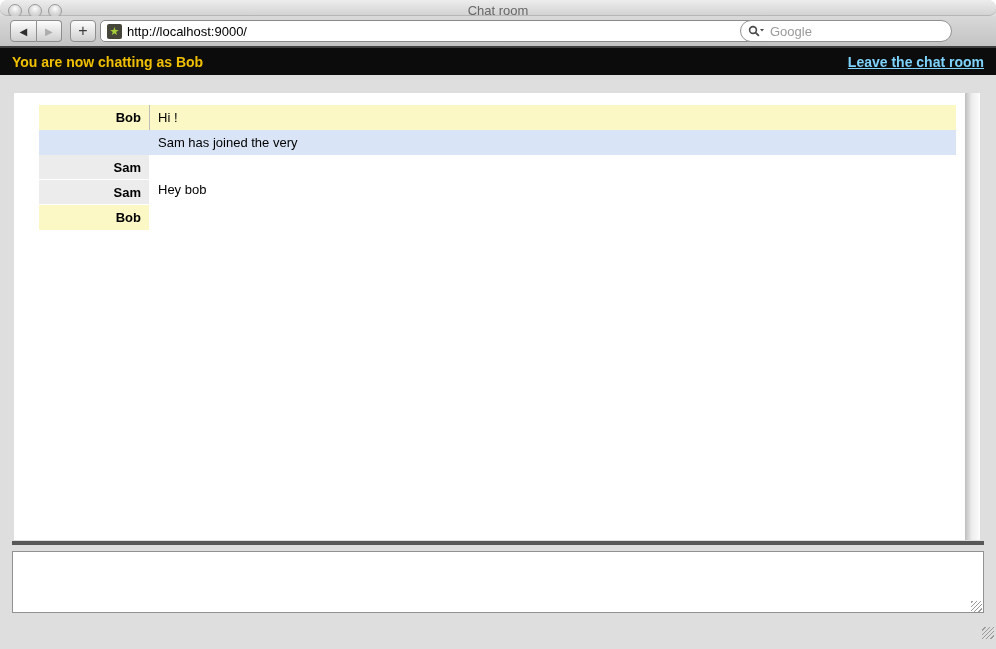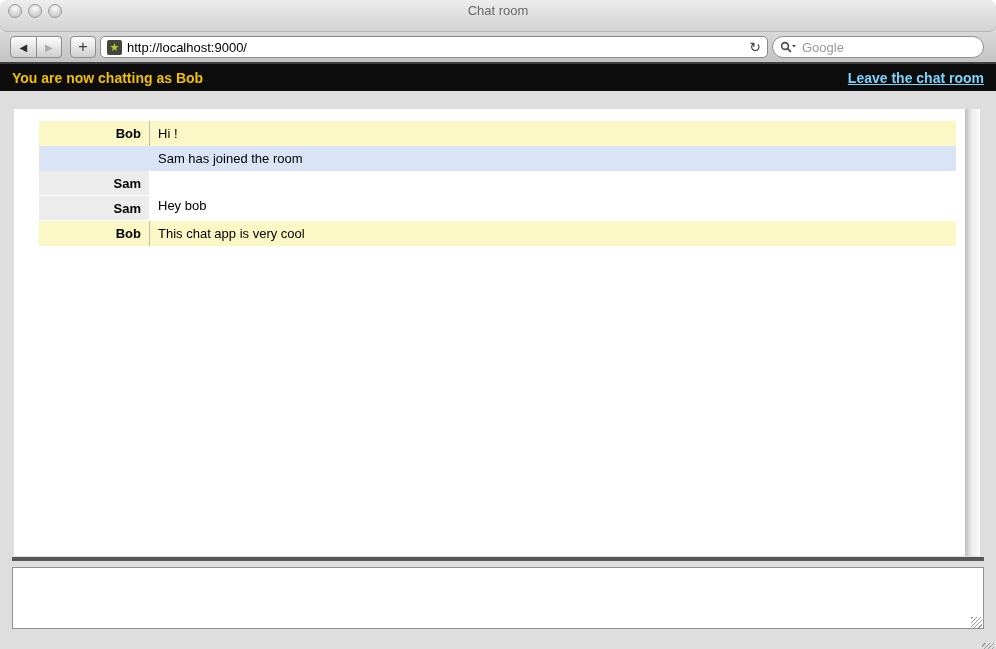--- a/index.html
+++ b/index.html
@@ -6,21 +6,21 @@
   html,body { width:996px; height:649px; background:#ffffff; }
   body { font-family:"Liberation Sans", sans-serif; }
 
   .window {
     position:relative; width:996px; height:649px;
     background:#DEDEDE; border-radius:8px 8px 0 0; overflow:hidden;
   }
 
   
   .titlebar {
-    position:relative; height:32px;
+    position:relative; height:16px;
     background:linear-gradient(#EDEDED,#D3D3D3);
     border-bottom:1px solid #B6B6B6;
     border-radius:7px;
   }
   .traffic {
     position:absolute; top:4px; width:14px; height:14px; border-radius:50%;
     background:radial-gradient(circle at 50% 30%, #FDFDFD 0%, #DCDCDC 45%, #BFBFBF 100%);
     border:1px solid #9A9A9A;
   }
   .t-close{ left:8px; } .t-min{ left:28px; } .t-zoom{ left:48px; }
@@ -60,21 +60,21 @@
   }
   .url-input {
     flex:1; border:none; outline:none; background:transparent;
     font-size:13px; color:#000; font-family:"Liberation Sans", sans-serif;
   }
   .reload-btn {
     flex:none; font-family:"DejaVu Sans", sans-serif;
     font-size:14px; color:#3F3F3F; line-height:20px;
   }
   .search {
-    position:absolute; left:772px; top:4px; width:212px; height:22px;
+    position:absolute; left:740px; top:4px; width:212px; height:22px;
     background:#fff; border:1px solid #919191; border-radius:11px;
     display:flex; align-items:center; padding:0 7px;
   }
   .search-glyph { flex:none; margin-right:5px; display:flex; align-items:center; }
   .search-input {
     flex:1; border:none; outline:none; background:transparent;
     font-size:13px; color:#333; font-family:"Liberation Sans", sans-serif;
   }
   .search-input::placeholder { color:#9A9A9A; }
 
@@ -179,32 +179,31 @@
 
     <div class="chat-box">
       <div class="msg-table">
 
         <div class="row row-self">
           <div class="cell-user">Bob</div>
           <div class="cell-msg">Hi !</div>
         </div>
         <div class="row row-system">
           <div class="cell-user"></div>
-          <div class="cell-msg">Sam has joined the room</div>
+          <div class="cell-msg">Sam has joined the very</div>
         </div>
         <div class="row row-other">
           <div class="cell-user">Sam</div>
           <div class="cell-msg">Hey bob</div>
         </div>
         <div class="row row-other">
           <div class="cell-user">Sam</div>
         </div>
         <div class="row row-self">
           <div class="cell-user">Bob</div>
-          <div class="cell-msg">This chat app is very cool</div>
         </div>
 
       </div>
       <div class="scroll-track"></div>
     </div>
 
     <div class="divider"></div>
 
     <textarea class="message-input" style=""></textarea>
     <div class="grip ta-grip"></div>

